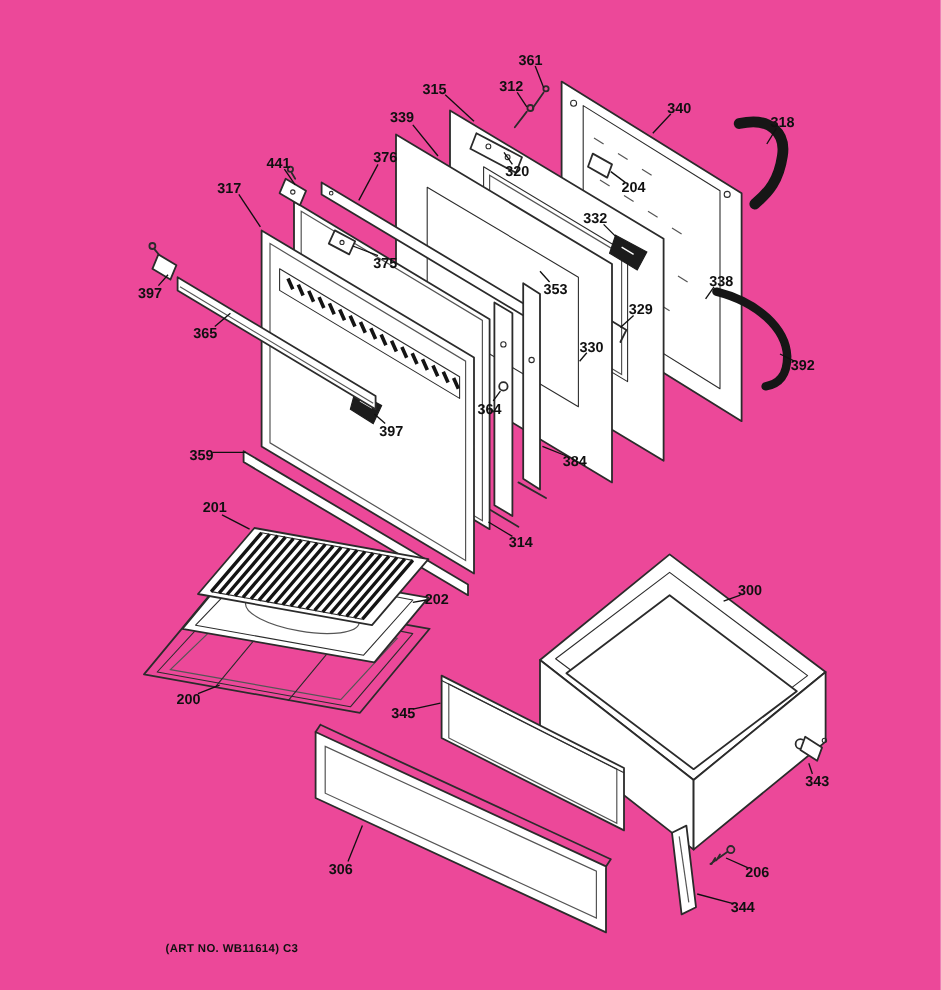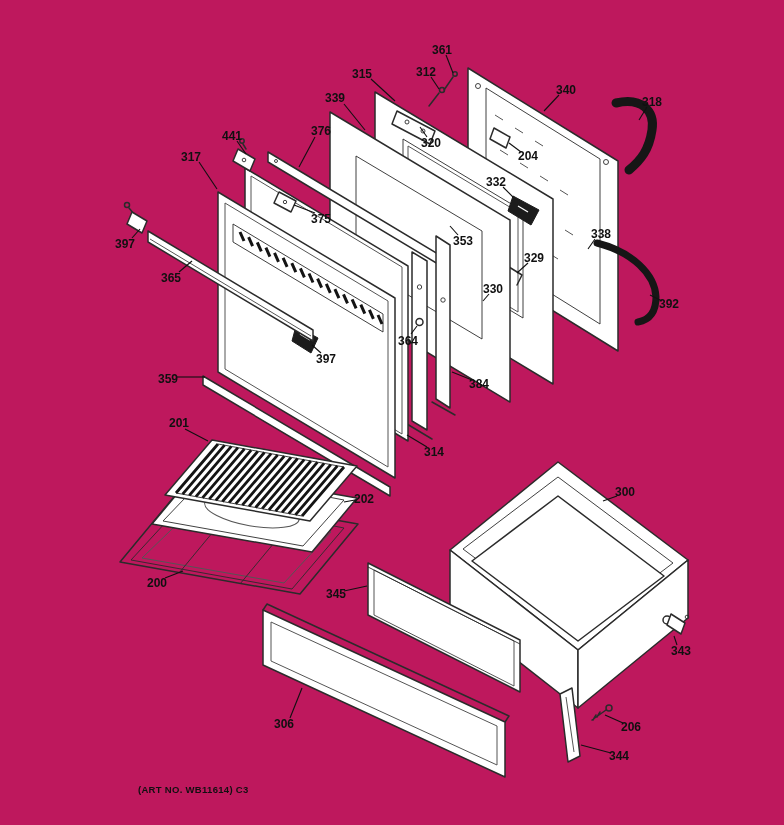--- a/index.html
+++ b/index.html
@@ -1,17 +1,17 @@
 <!DOCTYPE html>
 <html><head>
 <meta charset="utf-8">
 <style>
   html,body{margin:0;padding:0;background:#e9e9e9;}
   .canvas{
-    position:relative;width:784px;height:825px;background:#be185d;
+    position:relative;width:784px;height:825px;background:#ec4899;
     font-family:"Liberation Sans",sans-serif;overflow:hidden;
   }
   svg{display:block;}
   .o{fill:#ffffff;stroke:#2b2b2b;stroke-width:1.5;stroke-linejoin:round;}
   .s{fill:none;stroke:#2b2b2b;stroke-width:1.5;stroke-linejoin:round;stroke-linecap:round;}
   .t{fill:none;stroke:#2b2b2b;stroke-width:0.9;stroke-linejoin:round;}
   .hair{fill:none;stroke:#555555;stroke-width:1;}
   .d{fill:#1c1c1c;stroke:#1c1c1c;stroke-width:1;}
   .wln{stroke:#ffffff;stroke-width:1.2;fill:none;}
   .thick{fill:none;stroke:#161616;stroke-linecap:round;}

